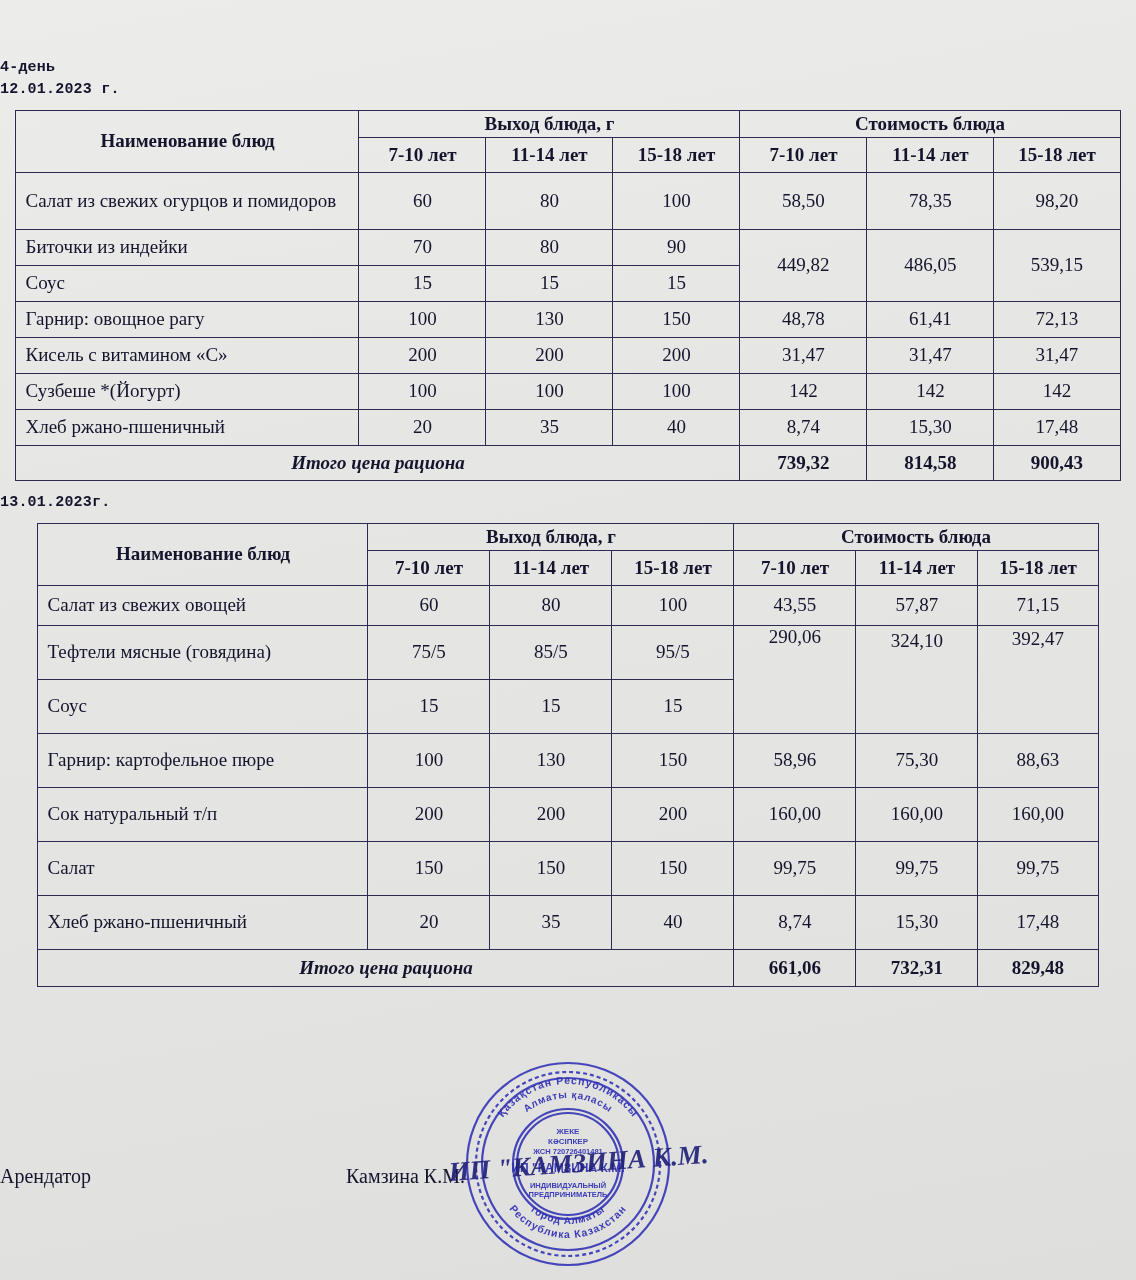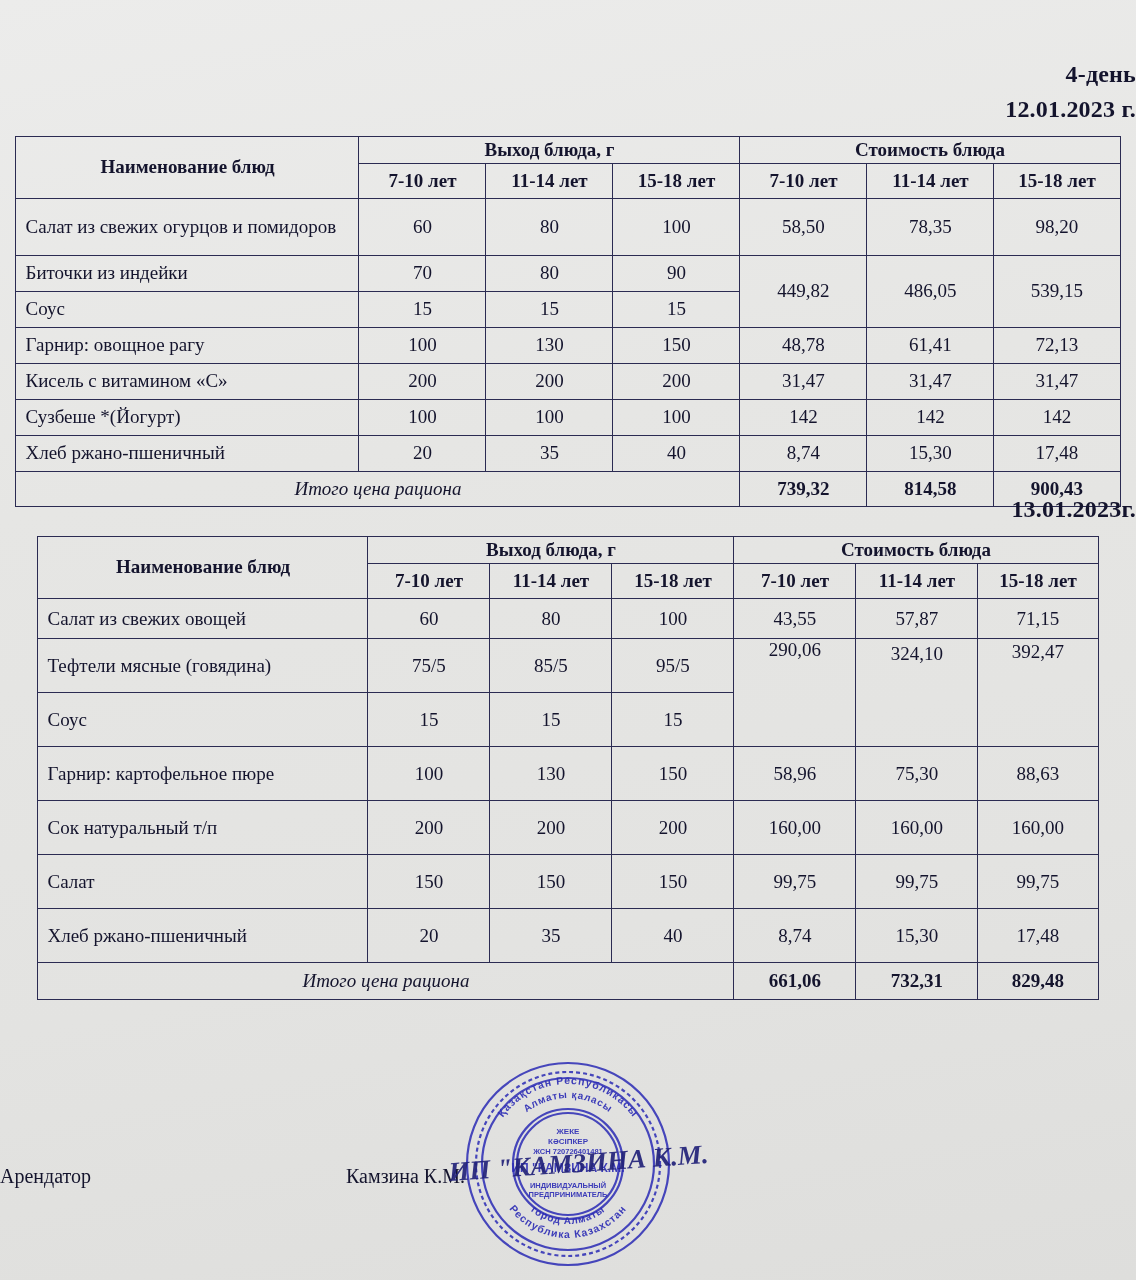--- a/index.html
+++ b/index.html
@@ -15,25 +15,26 @@
     position: relative;
     overflow: hidden;
   }
   .page {
     position: absolute;
     inset: 0;
     background: linear-gradient(170deg, #ececeb 0%, #e6e6e4 35%, #e3e3e1 70%, #dededc 100%);
   }
   .day-block { position: absolute; left: 0; right: 0; }
   .day-title {
-    text-align: right;
-    font-weight: bold;
-    font-size: 24px;
+    text-align: left;
+    font-weight: bold;
+    font-size: 15px;
     letter-spacing: .2px;
     line-height: 1.45;
+    font-family: Liberation Mono, monospace;
   }
   table.menu {
     border-collapse: collapse;
     table-layout: fixed;
     background: transparent;
   }
   table.menu th, table.menu td {
     border: 1.6px solid #2b2b52;
     font-size: 19px;
     text-align: center;
@@ -43,21 +44,21 @@
   }
   table.menu td.name {
     text-align: left;
     padding-left: 9px;
   }
   table.menu th {
     font-weight: bold;
   }
   .total-label {
     text-align: left;
-    font-weight: normal;
+    font-weight: bold;
     font-style: italic;
     padding-left: 9px;
   }
   .total-val { font-weight: bold; }
   
   #t1wrap { top: 57px; }
   #t1 { margin: 9px auto 0; width: 1104px; }
   #t2wrap { top: 492px; }
   #t2 { margin: 9px auto 0; width: 1060px; }
 

